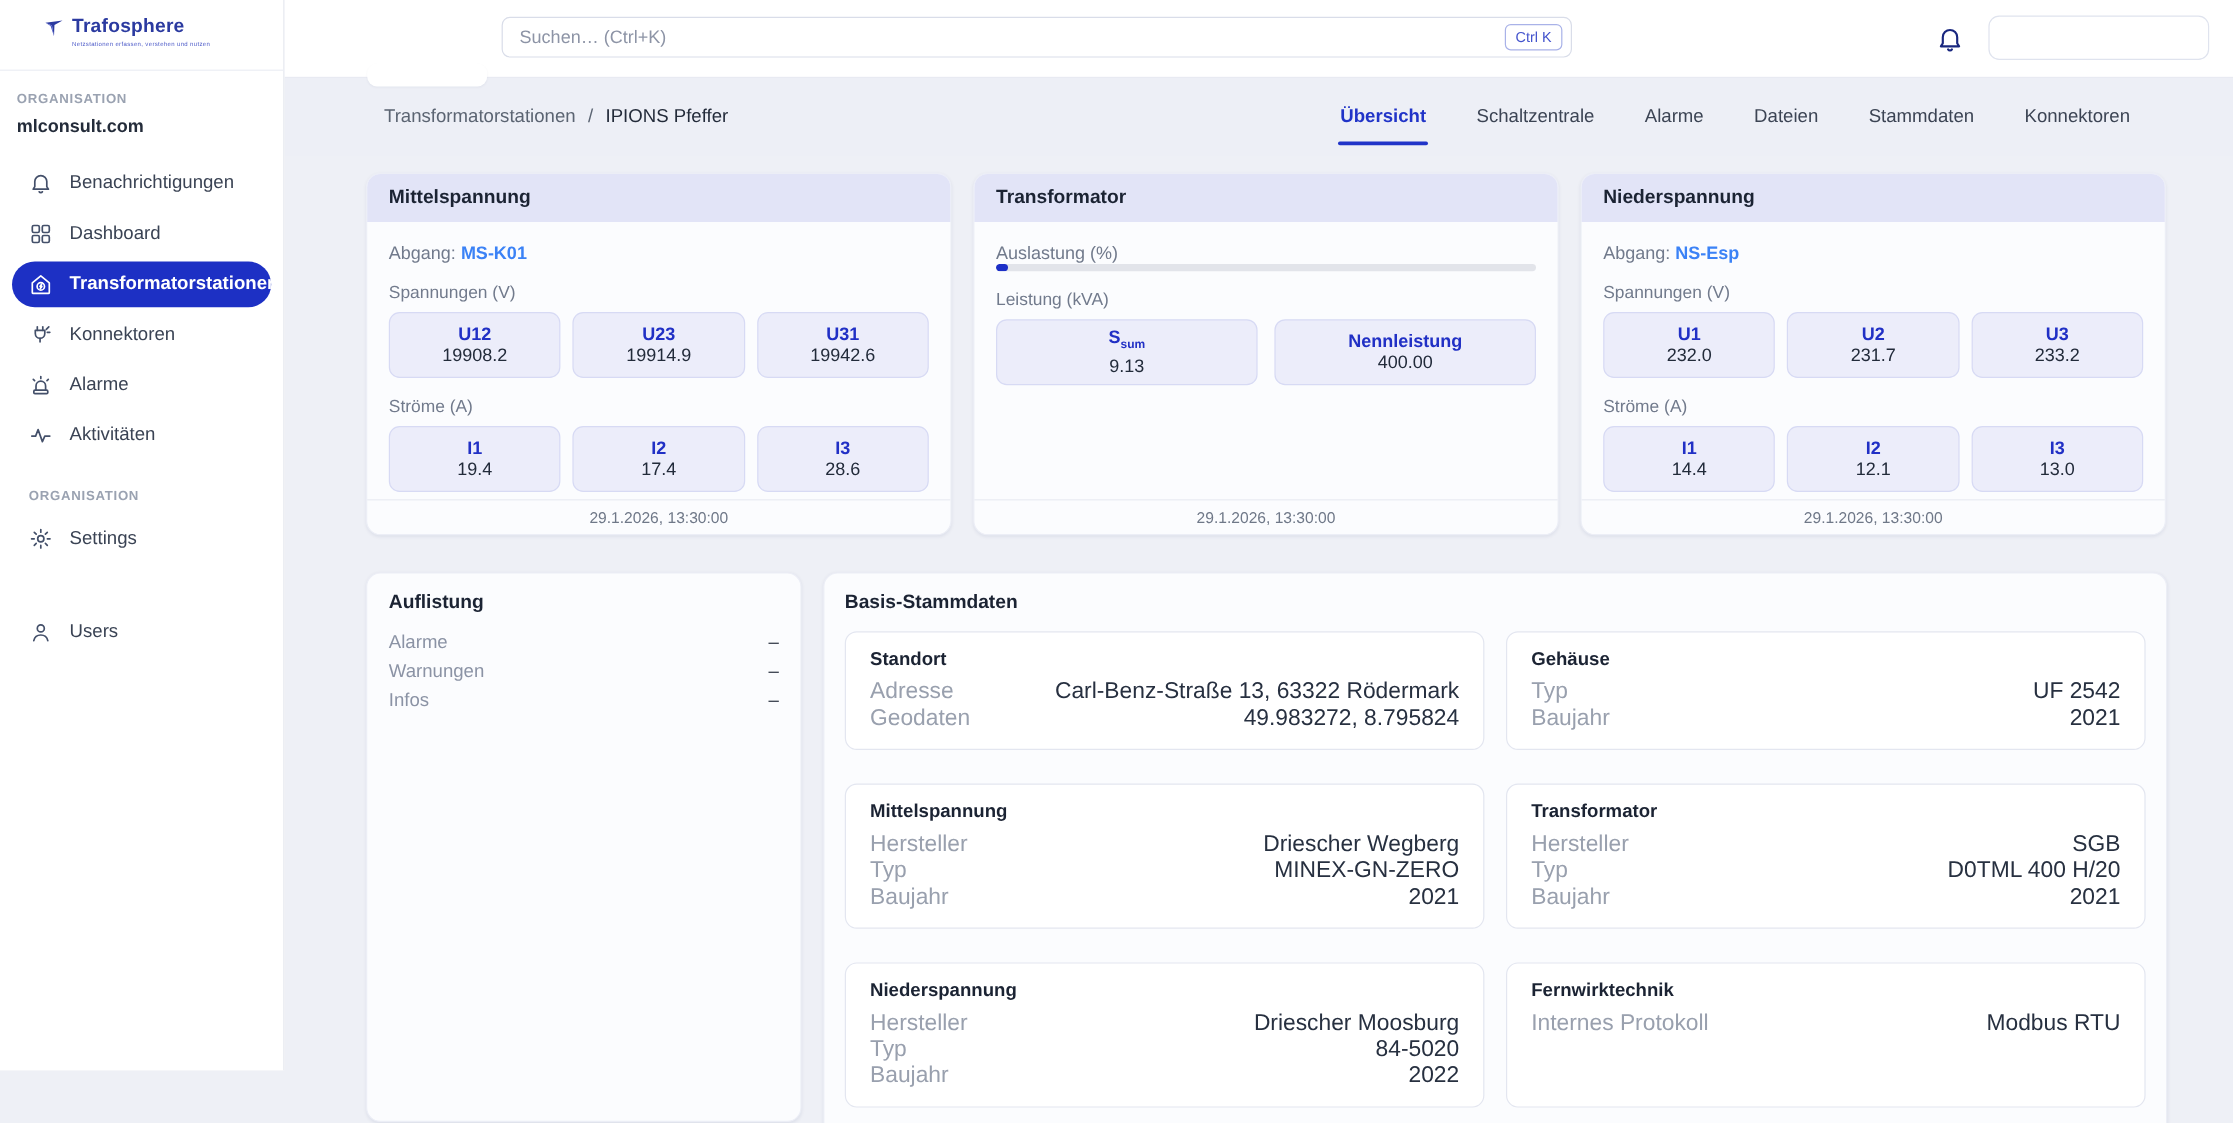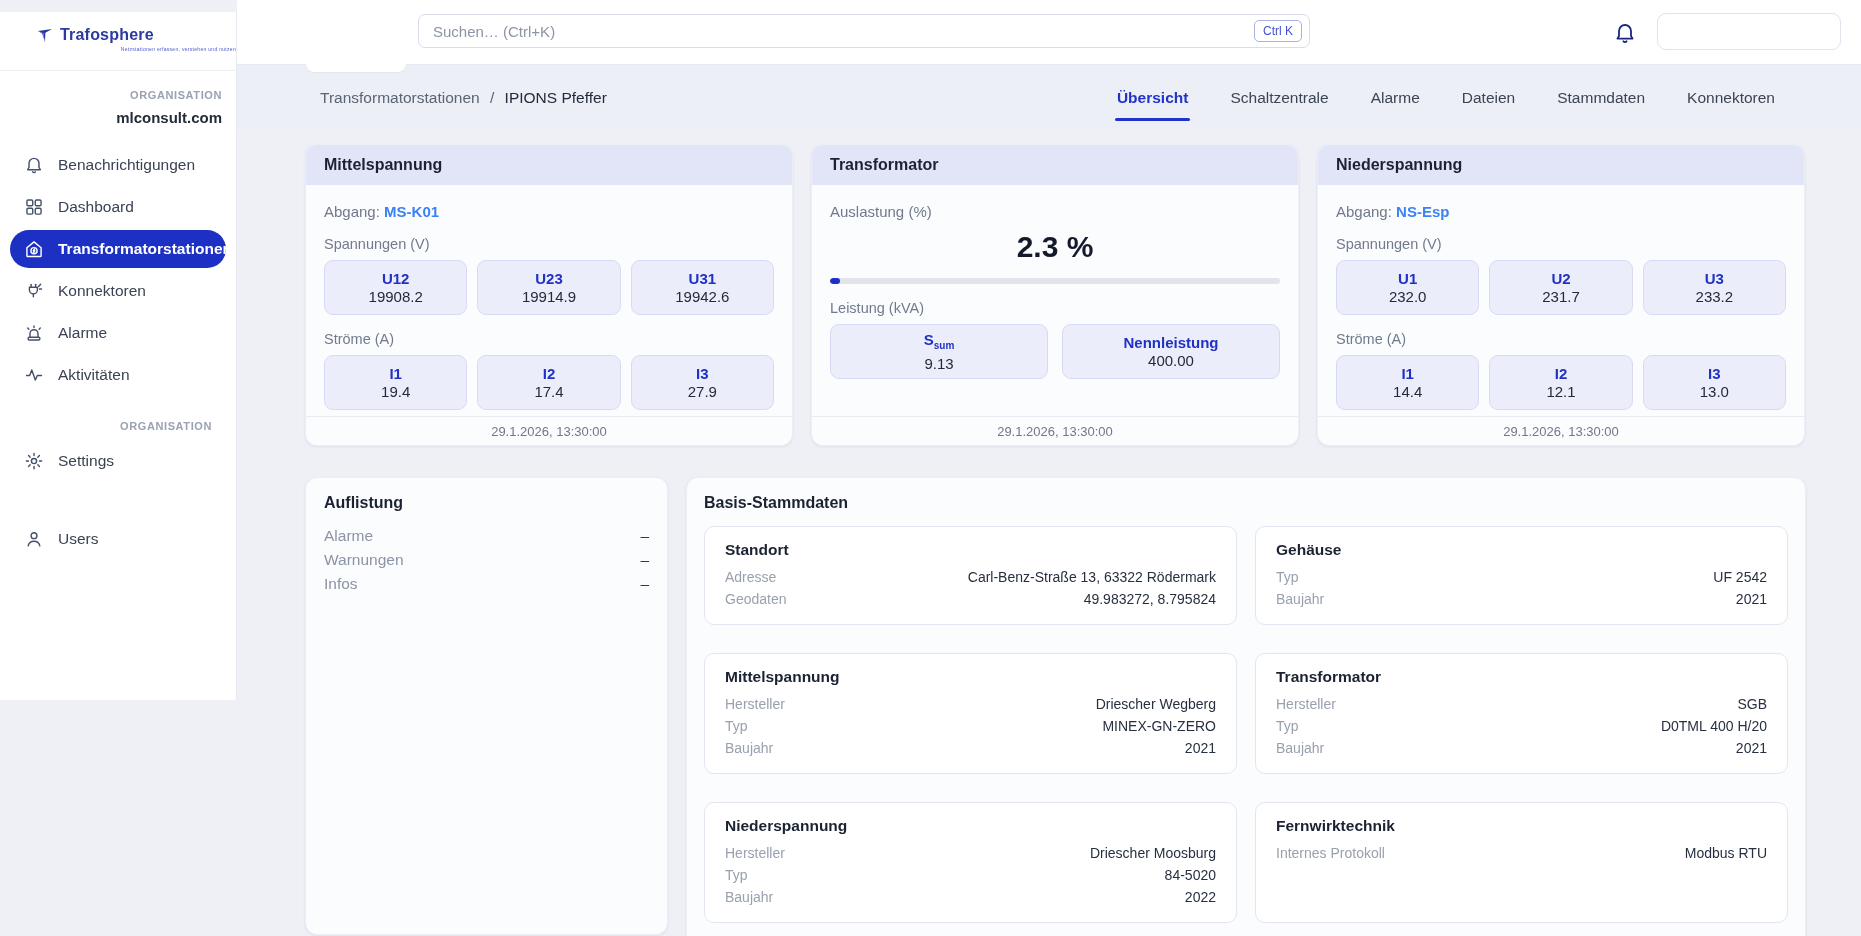--- a/index.html
+++ b/index.html
@@ -3,22 +3,22 @@
 <meta charset="utf-8">
 <style>
   html,body{margin:0;padding:0;background:#dfe2ea;}
   *{box-sizing:border-box;}
   .app{
     position:relative;width:1861px;height:936px;overflow:hidden;
     background:#eef0f6;font-family:"Liberation Sans",sans-serif;color:#232b3a;
   }
   
   .sidebar{
-    position:absolute;left:0;top:12px;width:237px;height:688px;background:#ffffff;
-    border-right:1px solid #e8eaf1;z-index:10;text-align:right;
+    position:absolute;left:0;top:0;width:237px;height:892px;background:#ffffff;
+    border-right:1px solid #e8eaf1;z-index:10;
   }
   .logo-block{padding:14px 0 10px 36px;}
   .logo-row{display:flex;align-items:center;gap:6px;}
   .logo-text{font-size:16px;font-weight:700;color:#2b3aa0;letter-spacing:.2px;}
   .tagline{font-size:5px;color:#4c5ac8;margin:2px 0 0 24px;letter-spacing:.3px;}
   .sidebar-divider{height:1px;background:#eceef4;margin-top:8px;}
   .org-block{padding:18px 14px 6px 14px;}
   .org-label{font-size:11px;color:#9aa2b1;letter-spacing:.6px;font-weight:700;}
   .org-name{font-size:15px;color:#242c3a;font-weight:600;margin-top:8px;}
   .nav{padding:14px 10px 0 10px;display:flex;flex-direction:column;gap:4px;}
@@ -114,21 +114,21 @@
   .list-rows{margin-top:12px;}
   .list-row{display:flex;justify-content:space-between;font-size:15.5px;line-height:24px;}
   .list-row .lbl{color:#8b93a5;}
   .list-row .val{color:#313947;}
   .stamm-card{width:1120px;padding:16px 17px 24px 17px;}
   .sub-grid{display:grid;grid-template-columns:1fr 1fr;gap:28px 18px;margin-top:14px;}
   .sub-card{
     background:#fff;border:1px solid #e3e6f0;border-radius:10px;padding:14px 20px;
   }
   .sub-title{font-size:15.5px;font-weight:700;color:#1b2333;margin-bottom:7px;}
-  .sub-row{display:flex;justify-content:space-between;font-size:14px;line-height:22px;}
+  .sub-row{display:flex;justify-content:space-between;font-size:19px;line-height:22px;}
   .sub-row .lbl{color:#99a0ae;}
   .sub-row .val{color:#273040;}
   svg{display:block;}
 </style>
 </head>
 <body>
 
 <div class="app">
 
   <aside class="sidebar">
@@ -303,32 +303,31 @@
             <div class="tile">
               <div class="tile-name">I1</div>
               <div class="tile-value">19.4</div>
             </div>
             <div class="tile">
               <div class="tile-name">I2</div>
               <div class="tile-value">17.4</div>
             </div>
             <div class="tile">
               <div class="tile-name">I3</div>
-              <div class="tile-value">27.9</div>
+              <div class="tile-value">28.6</div>
             </div>
           </div>
         </div>
         <div class="metric-card-footer">29.1.2026, 13:30:00</div>
       </section>
 
       <section class="card metric-card">
         <div class="metric-card-header">Transformator</div>
         <div class="metric-card-body">
           <div class="abgang-line" style="margin-top:4px;">Auslastung (%)</div>
-          <div class="big-value">2.3 %</div>
           <div class="pbar-track">
             <div class="pbar-fill" style="width: 2.3%;"></div>
           </div>
           <div class="section-label">Leistung (kVA)</div>
           <div class="leistung-row">
             <div class="tile">
               <div class="tile-name"><span>S</span><sub>sum</sub></div>
               <div class="tile-value">9.13</div>
             </div>
             <div class="tile">

